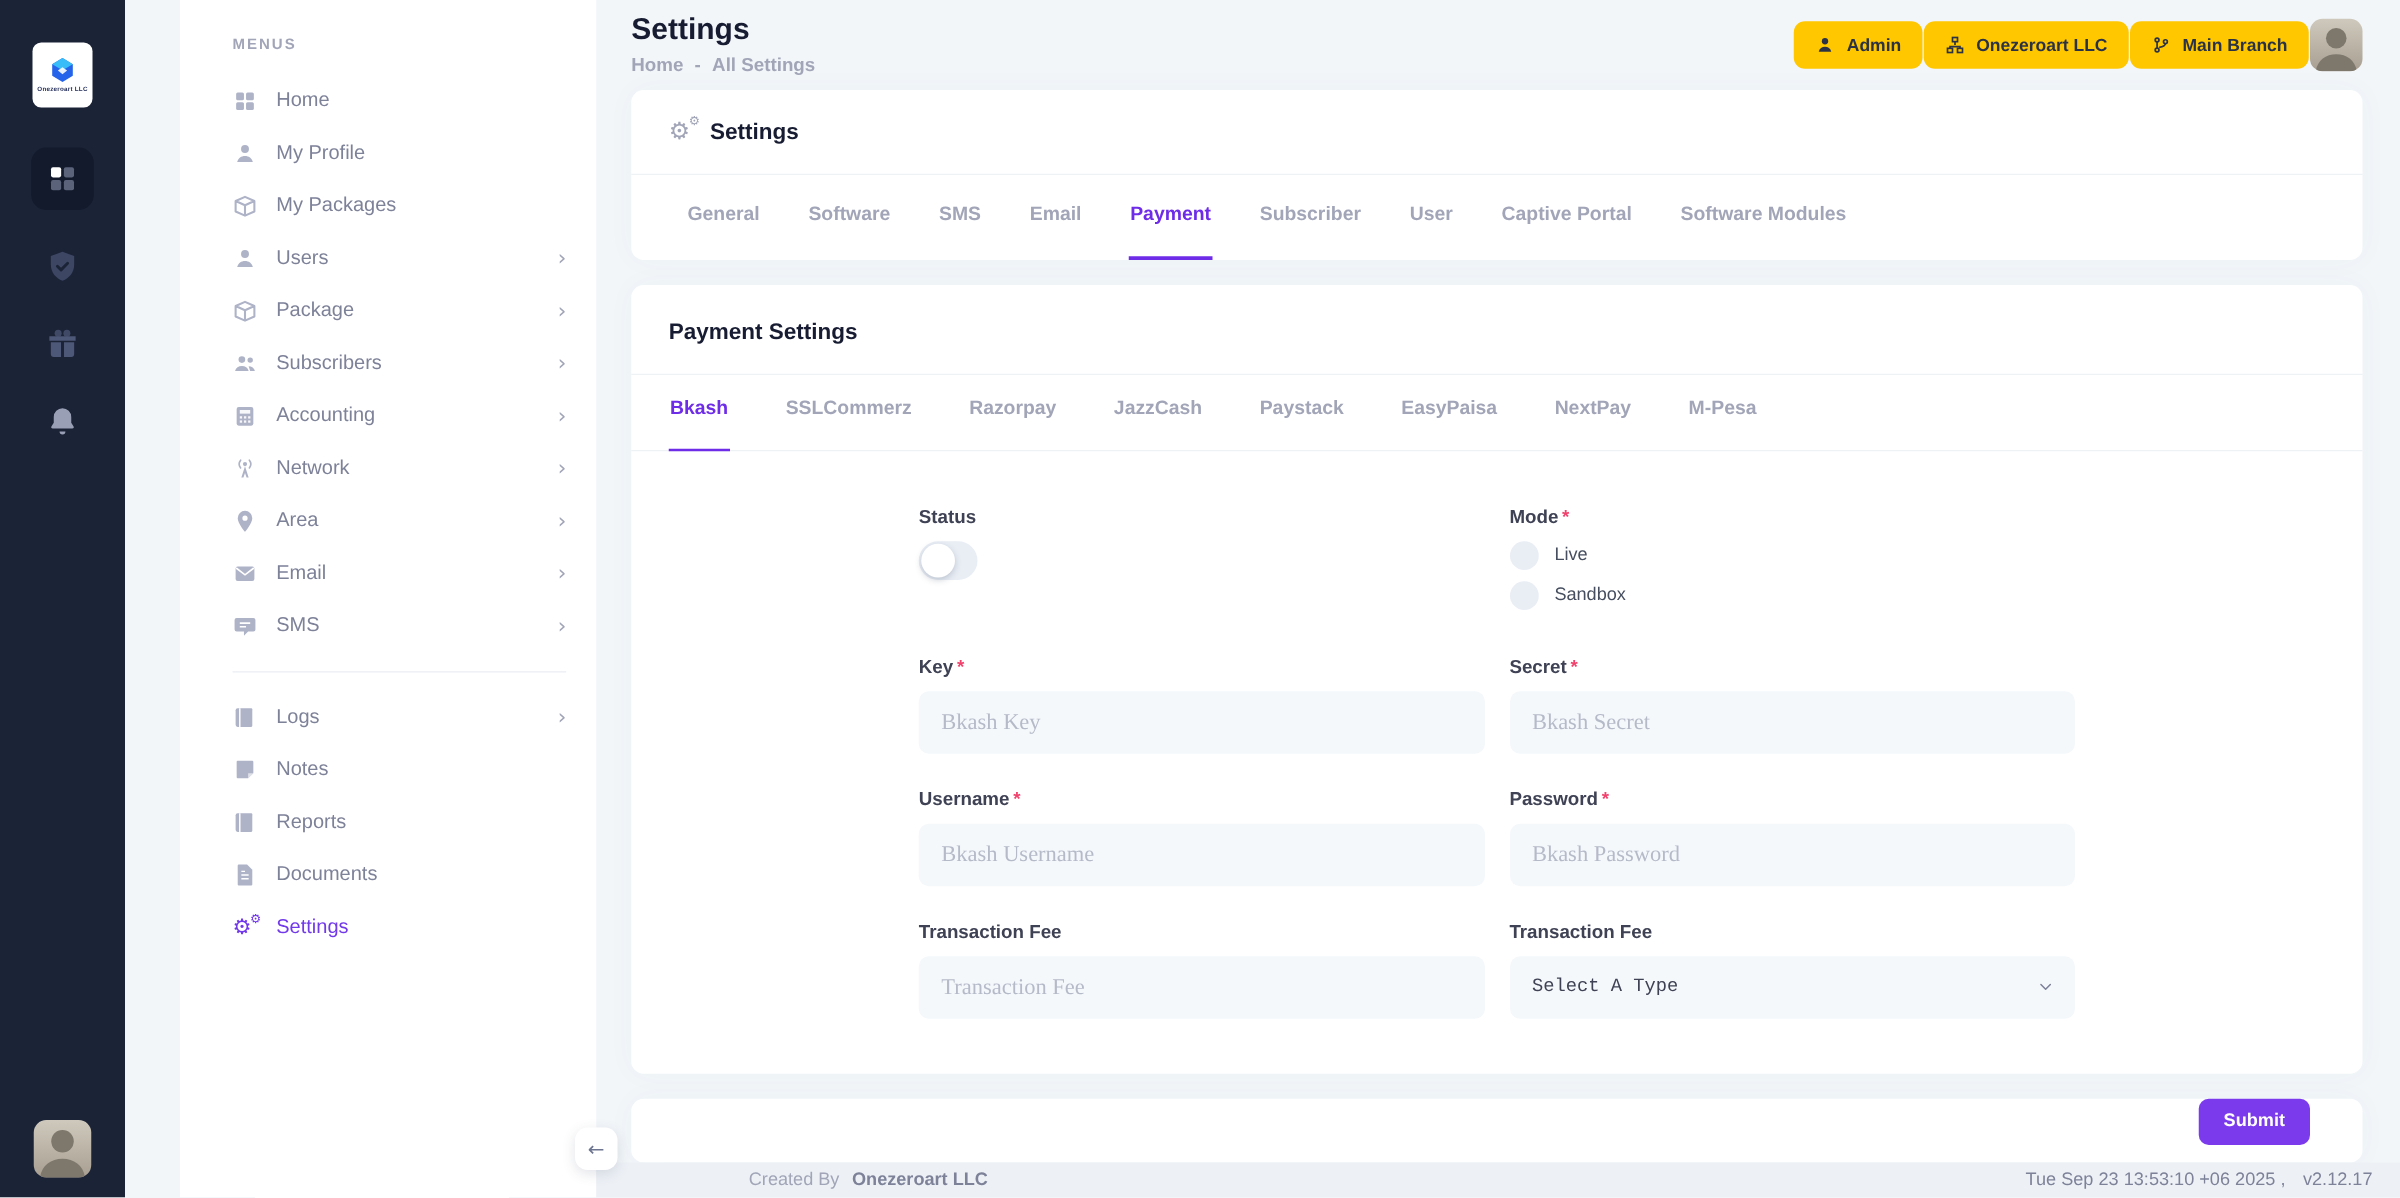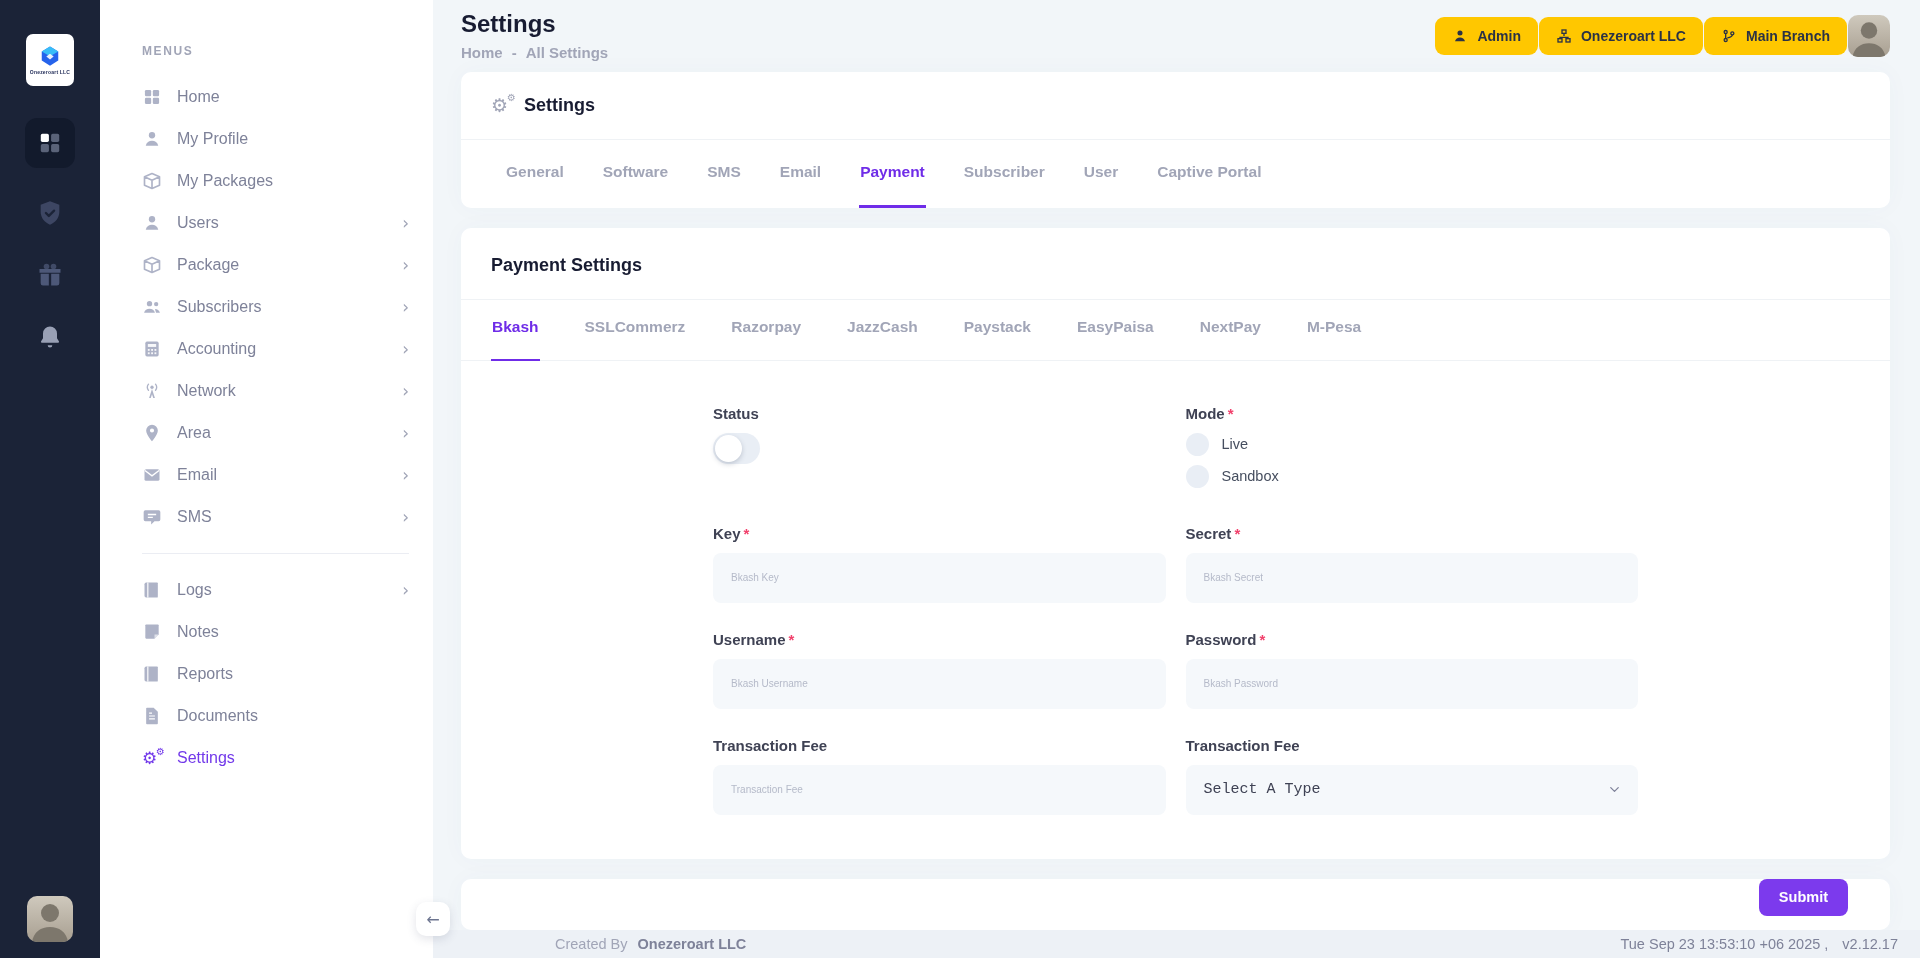--- a/index.html
+++ b/index.html
@@ -34,21 +34,21 @@
   .rail-avatar {
     margin-top: auto; margin-bottom: 16px;
     width: 46px; height: 46px; border-radius: 10px; overflow: hidden;
     background: linear-gradient(#cfc9bd, #a89f91); cursor: pointer;
   }
   .avatar-sil { width: 100%; height: 100%; }
 
   
   .menu {
     width: 333px; background: #fff; flex-shrink: 0;
-    padding: 44px 24px 0 42px; position: relative;
+    padding: 28px 24px 0 42px; position: relative; margin-left: 44px;
   }
   .menus-label { font-size: 12px; font-weight: 700; letter-spacing: 1.6px; color: #a1a5b7; margin-bottom: 18px; }
   .mi {
     height: 42px; display: flex; align-items: center; gap: 15px;
     color: #7e8299; font-size: 16px; cursor: pointer;
   }
   .mi .ic { width: 20px; height: 20px; color: #aeb3c7; flex-shrink: 0; }
   .mi .chev { margin-left: auto; color: #a1a5b7; font-size: 17px; line-height: 1; font-family: "DejaVu Sans", sans-serif; }
   .mi.active, .mi.active .ic, .mi.active .gears { color: #7239ea; }
   .menu-divider { border: none; border-top: 1px solid #ebedf3; margin: 15px 0; }
@@ -106,21 +106,21 @@
   }
   .toggle .knob {
     position: absolute; left: 2px; top: 2px; width: 27px; height: 27px;
     background: #fff; border-radius: 50%; box-shadow: 0 2px 5px rgba(60,70,100,.25);
   }
   .radio-row { display: flex; align-items: center; gap: 13px; margin-bottom: 9px; }
   .radio { width: 23px; height: 23px; border-radius: 50%; background: #e9eef5; cursor: pointer; flex-shrink: 0; }
   .rlabel { font-size: 14.5px; color: #464e5f; font-weight: 500; }
   .inp {
     width: 100%; height: 50px; background: #f5f8fb; border: none; border-radius: 8px;
-    padding: 0 18px; font-family: Liberation Sans, sans-serif; font-size: 10px; color: #b91c1c; outline: none;
+    padding: 0 18px; font-family: Liberation Serif, serif; font-size: 18px; color: #b91c1c; outline: none;
   }
   .inp::placeholder { color: #b5bac9; }
   .select {
     width: 100%; height: 50px; background: #f5f8fb; border-radius: 8px;
     display: flex; align-items: center; justify-content: space-between;
     padding: 0 16px 0 18px; cursor: pointer; font-family: Liberation Mono, monospace;
   }
   .sel-val { font-size: 15px; font-weight: 500; color: #3f4254; }
   .sel-chev { width: 15px; height: 15px; color: #7e8299; }
 
@@ -457,20 +457,21 @@
       <hr class="hdiv">
       <div class="tabs">
         <div class="tab">General</div>
         <div class="tab">Software</div>
         <div class="tab">SMS</div>
         <div class="tab">Email</div>
         <div class="tab active">Payment</div>
         <div class="tab">Subscriber</div>
         <div class="tab">User</div>
         <div class="tab">Captive Portal</div>
+        <div class="tab">Software Modules</div>
       </div>
     </section>
 
     <section class="card pay-card">
       <div class="pay-head">Payment Settings</div>
       <hr class="hdiv">
       <div class="subtabs">
         <div class="subtab active">Bkash</div>
         <div class="subtab">SSLCommerz</div>
         <div class="subtab">Razorpay</div>

